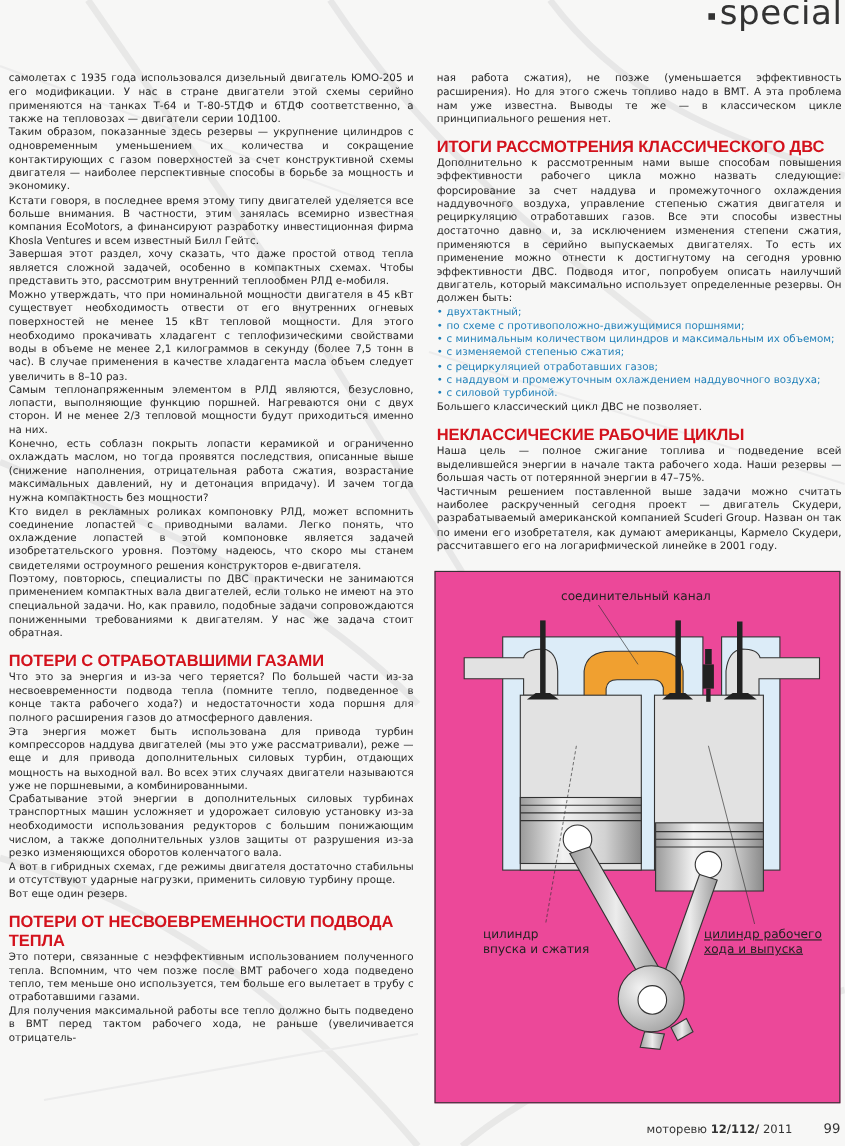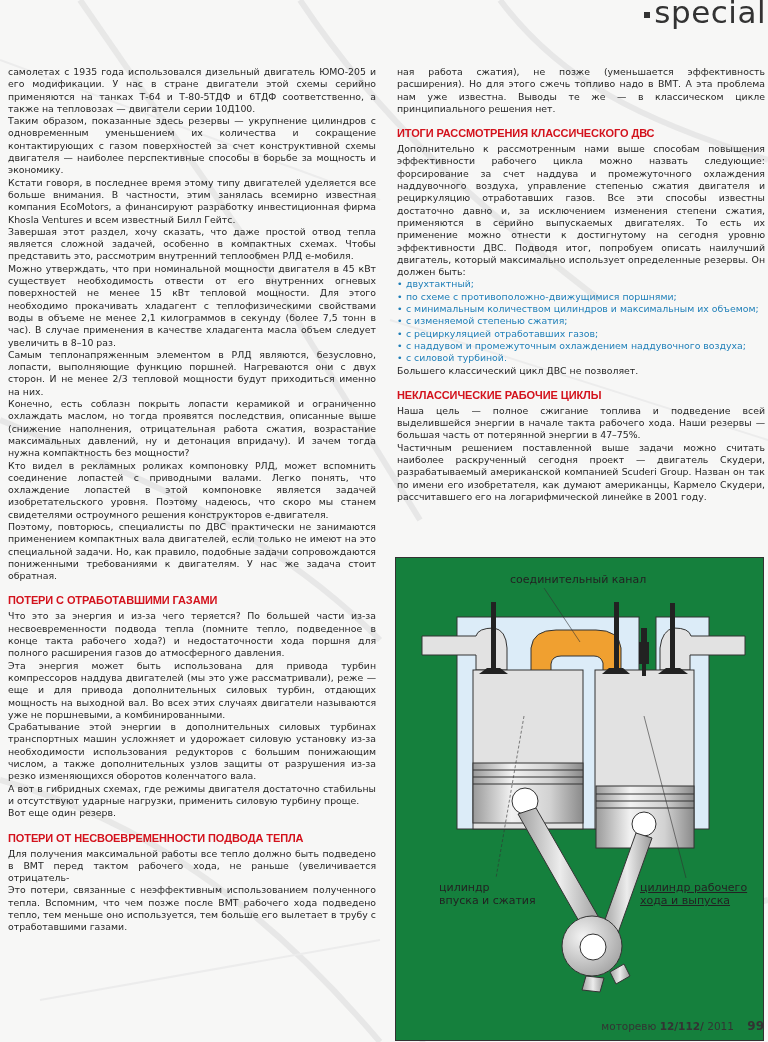--- a/index.html
+++ b/index.html
@@ -16,40 +16,40 @@
     display:flex; align-items:center;
   }
   .section-mark .sq { display:inline-block; width:6px; height:6px; background:#333; margin-right:4px; margin-top:6px; }
   .col { position:absolute; z-index:1; font-size:9.35px; line-height:12.3px; text-align:justify; }
   .col-left { left:8px; top:66px; width:368px; }
   .col-right { left:397px; top:66px; width:368px; }
   .col p { margin:0; text-indent:0; }
   h2 {
     margin:10px 0 1px 0; color:#d3121c;
     font-family:"Liberation Sans", sans-serif; font-weight:bold;
-    font-size:11px; line-height:17px; letter-spacing:-0.1px; text-align:left;
+    font-size:15px; line-height:17px; letter-spacing:-0.1px; text-align:left;
   }
   ul.reserves { list-style:none; margin:0; padding:0; }
   ul.reserves li { color:#1f7fb8; padding-left:9px; position:relative; }
   ul.reserves li::before { content:"\2022"; position:absolute; left:0; top:0; color:#1f7fb8; }
   .figure {
-    position:absolute; z-index:1; left:395px; top:557px; width:369px; height:484px;
-    background:#15803d; border:1.5px solid #333; box-sizing:border-box;
+    position:absolute; z-index:1; left:395px; top:519px; width:369px; height:484px;
+    background:#ec4899; border:1.5px solid #333; box-sizing:border-box;
   }
   .figure svg { position:absolute; left:0; top:0; }
   .fig-label { position:absolute; font-size:11px; line-height:13px; color:#222; font-family:"DejaVu Sans", sans-serif; }
   .lbl-channel { left:114px; top:15px; }
   .lbl-left { left:43px; top:323px; }
   .lbl-right { left:244px; top:323px;text-decoration:underline; }
   .footer {
     position:absolute; z-index:2; right:4px; top:1019px;
     font-size:10.5px; color:#333; font-family:"DejaVu Sans", sans-serif;
   }
   .footer b { font-weight:bold; }
-  .footer .page-num { font-weight:bold; font-size:12px; margin-left:10px; }
+  .footer .page-num { font-weight:normal; font-size:12px; margin-left:25px; }
 </style>
 </head>
 <body>
 
 <svg class="bg-sketch" width="768" height="1042" viewBox="0 0 768 1042">
   <g stroke="#e4e4e4" stroke-width="6" fill="none" opacity="0.8">
     <path d="M80 0 L260 260 L420 520"></path>
     <path d="M300 0 C380 120 470 200 600 300"></path>
     <path d="M0 420 C120 470 260 520 380 640"></path>
     <path d="M0 780 C140 820 260 900 380 1042"></path>
@@ -80,22 +80,22 @@
   <p>Поэтому, повторюсь, специалисты по ДВС практически не занимаются применением компактных вала двигателей, если только не имеют на это специальной задачи. Но, как правило, подобные задачи сопровождаются пониженными требованиями к двигателям. У нас же задача стоит обратная.</p>
 
   <h2>ПОТЕРИ С ОТРАБОТАВШИМИ ГАЗАМИ</h2>
   <p>Что это за энергия и из-за чего теряется? По большей части из-за несвоевременности подвода тепла (помните тепло, подведенное в конце такта рабочего хода?) и недостаточности хода поршня для полного расширения газов до атмосферного давления.</p>
   <p>Эта энергия может быть использована для привода турбин компрессоров наддува двигателей (мы это уже рассматривали), реже — еще и для привода дополнительных силовых турбин, отдающих мощность на выходной вал. Во всех этих случаях двигатели называются уже не поршневыми, а комбинированными.</p>
   <p>Срабатывание этой энергии в дополнительных силовых турбинах транспортных машин усложняет и удорожает силовую установку из-за необходимости использования редукторов с большим понижающим числом, а также дополнительных узлов защиты от разрушения из-за резко изменяющихся оборотов коленчатого вала.</p>
   <p>А вот в гибридных схемах, где режимы двигателя достаточно стабильны и отсутствуют ударные нагрузки, применить силовую турбину проще.</p>
   <p>Вот еще один резерв.</p>
 
   <h2>ПОТЕРИ ОТ НЕСВОЕВРЕМЕННОСТИ ПОДВОДА ТЕПЛА</h2>
+  <p>Это потери, связанные с неэффективным использованием полученного тепла. Вспомним, что чем позже после ВМТ рабочего хода подведено тепло, тем меньше оно используется, тем больше его вылетает в трубу с отработавшими газами.</p>
   <p>Для получения максимальной работы все тепло должно быть подведено в ВМТ перед тактом рабочего хода, не раньше (увеличивается отрицатель-</p>
-  <p>Это потери, связанные с неэффективным использованием полученного тепла. Вспомним, что чем позже после ВМТ рабочего хода подведено тепло, тем меньше оно используется, тем больше его вылетает в трубу с отработавшими газами.</p>
 </div>
 
 <div class="col col-right">
   <p>ная работа сжатия), не позже (уменьшается эффективность расширения). Но для этого сжечь топливо надо в ВМТ. А эта проблема нам уже известна. Выводы те же — в классическом цикле принципиального решения нет.</p>
 
   <h2>ИТОГИ РАССМОТРЕНИЯ КЛАССИЧЕСКОГО ДВС</h2>
   <p>Дополнительно к рассмотренным нами выше способам повышения эффективности рабочего цикла можно назвать следующие: форсирование за счет наддува и промежуточного охлаждения наддувочного воздуха, управление степенью сжатия двигателя и рециркуляцию отработавших газов. Все эти способы известны достаточно давно и, за исключением изменения степени сжатия, применяются в серийно выпускаемых двигателях. То есть их применение можно отнести к достигнутому на сегодня уровню эффективности ДВС. Подводя итог, попробуем описать наилучший двигатель, который максимально использует определенные резервы. Он должен быть:</p>
   <ul class="reserves">
     <li>двухтактный;</li>
     <li>по схеме с противоположно-движущимися поршнями;</li>

